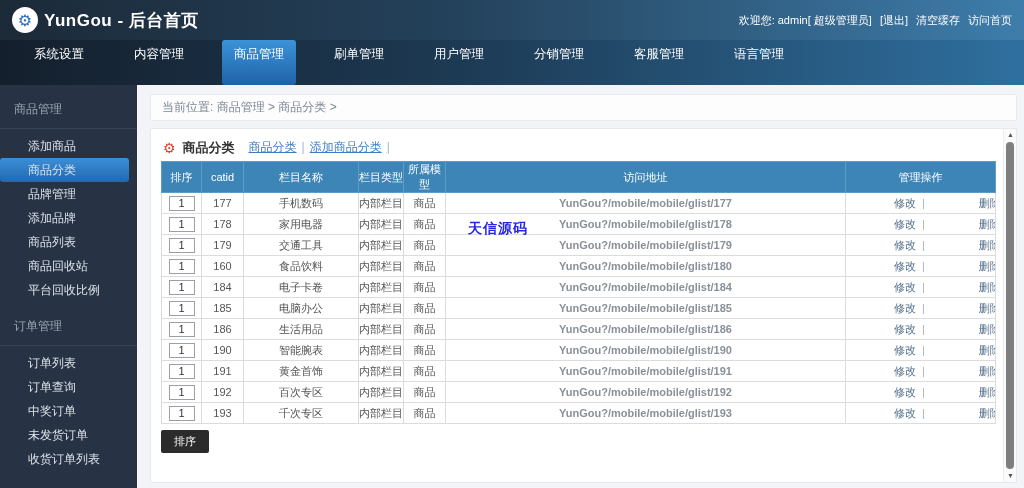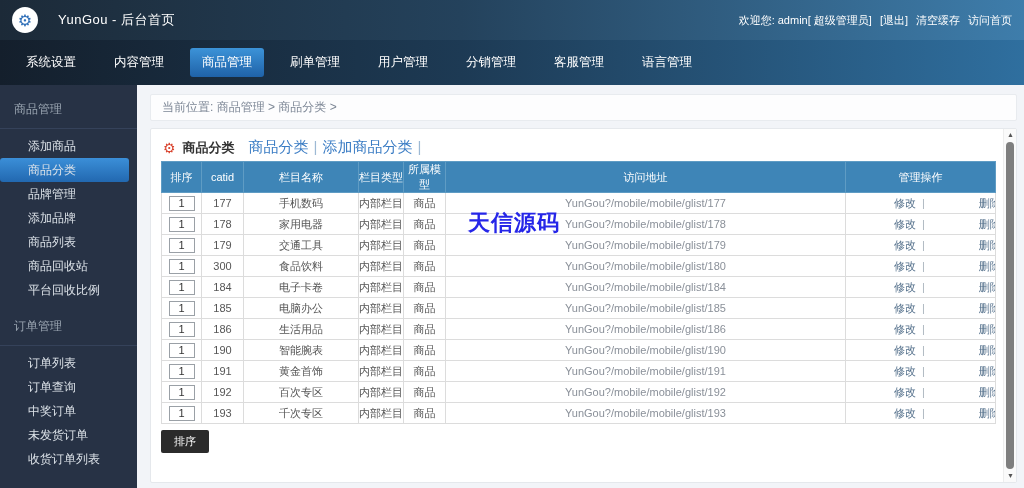--- a/index.html
+++ b/index.html
@@ -4,28 +4,28 @@
 <style>
   * { margin:0; padding:0; box-sizing:border-box; }
   html,body { width:1024px; height:488px; overflow:hidden;
     font-family:"Liberation Sans","DejaVu Sans",sans-serif; background:#f2f4f8; }
 
   
   .topbar { height:40px; background:linear-gradient(90deg,#1c2a38 0%,#24425c 45%,#3e7dab 100%);
     display:flex; align-items:center; color:#fff; }
   .logo { width:26px; height:26px; border-radius:50%; background:#fff; margin-left:12px;
     display:flex; align-items:center; justify-content:center; color:#2f6fb8; font-size:16px; }
-  .app-title { font-size:13px; font-weight:normal; margin-left:20px; letter-spacing:.5px; }
+  .app-title { font-size:17px; font-weight:bold; margin-left:6px; letter-spacing:.5px; }
   .topbar-right { margin-left:auto; margin-right:12px; display:flex; gap:8px; font-size:11px; }
   .topbar-right span { cursor:default; }
   .topbar-right .lnk { cursor:pointer; }
 
   
   .navbar { height:45px; background:linear-gradient(90deg,#141f2c 0%,#1d3a54 45%,#2f6f9f 100%);
-    display:flex; align-items:center; padding-left:14px; gap:14px; }
+    display:flex; padding-left:22px; gap:26px; }
   .nav-tab { color:#fff; font-size:12.5px; padding:6px 12px; border-radius:3px; cursor:pointer; white-space:nowrap; }
   .nav-tab.active { background:linear-gradient(180deg,#3c93d8,#1f62a8); }
 
   
   .layout { display:flex; height:403px; }
   .sidebar { width:137px; background:#273245; flex:none; }
   .side-section-title { color:#9ba6b2; font-size:12px; padding:16px 14px 10px;
     border-bottom:1px solid #35425a; margin-bottom:5px; }
   .side-item { color:#dde3e9; font-size:12px; height:24px; line-height:24px;
     padding-left:28px; cursor:pointer; white-space:nowrap; }
@@ -37,49 +37,49 @@
     border-radius:2px; height:27px; line-height:25px; padding-left:11px;
     font-size:12px; color:#7c8695; }
 
   
   .panel { position:absolute; left:13px; right:7px; top:43px; bottom:5px;
     background:#fff; border:1px solid #e5e8ec; border-radius:2px; }
   .panel-inner { padding:5px 20px 0 10px; }
   .toolbar { display:flex; align-items:center; height:27px; }
   .gear-red { color:#d9432e; font-size:14px; margin:0 7px 0 2px; }
   .panel-title { font-size:13px; font-weight:bold; color:#333; margin-right:14px; }
-  .panel-links { font-size:15px; color:#3a7cc4; }
+  .panel-links { font-size:12px; color:#3a7cc4;text-decoration:underline; }
   .panel-links a { color:#3a7cc4; text-decoration:none; cursor:pointer; }
   .panel-links .sep { color:#9db9d4; margin:0 5px; }
 
   table { border-collapse:collapse; width:100%; font-size:11px; table-layout:fixed; }
   th { background:#3e85b7; color:#fff; font-weight:normal; height:19px;
     border:1px solid #5f9cc4; font-size:11px; }
   td { border:1px solid #dcdcdc; height:21px; text-align:center; color:#555;
     overflow:hidden; white-space:nowrap; }
-  td.url { color:#8a9099; }
+  td.url { color:#8a9099;font-weight:bold; }
   td.ops a { color:#5a7austin;margin-left:48px; }
   .ops a { color:#55718c; text-decoration:none; cursor:pointer; }
   .opsep { color:#aab4bd; margin:0 6px; }
   .sort-input { width:26px; height:15px; border:1px solid #9aa0a6; text-align:center;
     font-size:11px; color:#333; background:#fff; }
 
   .sort-btn { background:#2b2b2b; color:#fff; font-size:11px; padding:4px 13px;
     border:none; border-radius:2px; margin:6px 0 0 0; cursor:pointer; }
 
   
   .fake-scrollbar { position:absolute; top:0; right:0; bottom:0; width:13px;
     background:#fafafa; border-left:1px solid #ededed; }
   .sb-arrow { position:absolute; left:0; width:13px; height:12px; text-align:center;
     font-size:7px; color:#555; line-height:12px; }
   .sb-arrow.up { top:0; } .sb-arrow.down { bottom:0; }
   .sb-thumb { position:absolute; left:2px; right:2px; top:13px; bottom:13px;
     background:#7e7e7e; border-radius:4px; }
 
-  .watermark { position:absolute; left:468px; top:208px; font-size:22px; font-weight:bold;
+  .watermark { position:absolute; left:468px; top:220px; font-size:14px; font-weight:bold;
     color:#2626e8; letter-spacing:1px; z-index:20; pointer-events:none; }
 </style>
 </head>
 <body>
 
 <div class="topbar">
   <div class="logo">
     <span>⚙</span>
   </div>
   <div class="app-title">YunGou - 后台首页</div>
@@ -187,21 +187,21 @@
     <td>内部栏目</td>
     <td>商品</td>
     <td class="url">YunGou?/mobile/mobile/glist/179</td>
     <td class="ops">
       <a>修改</a><span class="opsep">|</span><a>删除</a>
     </td>
   </tr>
 
   <tr>
     <td><input class="sort-input" value="1" style=""></td>
-    <td>300</td>
+    <td>160</td>
     <td>食品饮料</td>
     <td>内部栏目</td>
     <td>商品</td>
     <td class="url">YunGou?/mobile/mobile/glist/180</td>
     <td class="ops">
       <a>修改</a><span class="opsep">|</span><a>删除</a>
     </td>
   </tr>
 
   <tr>

